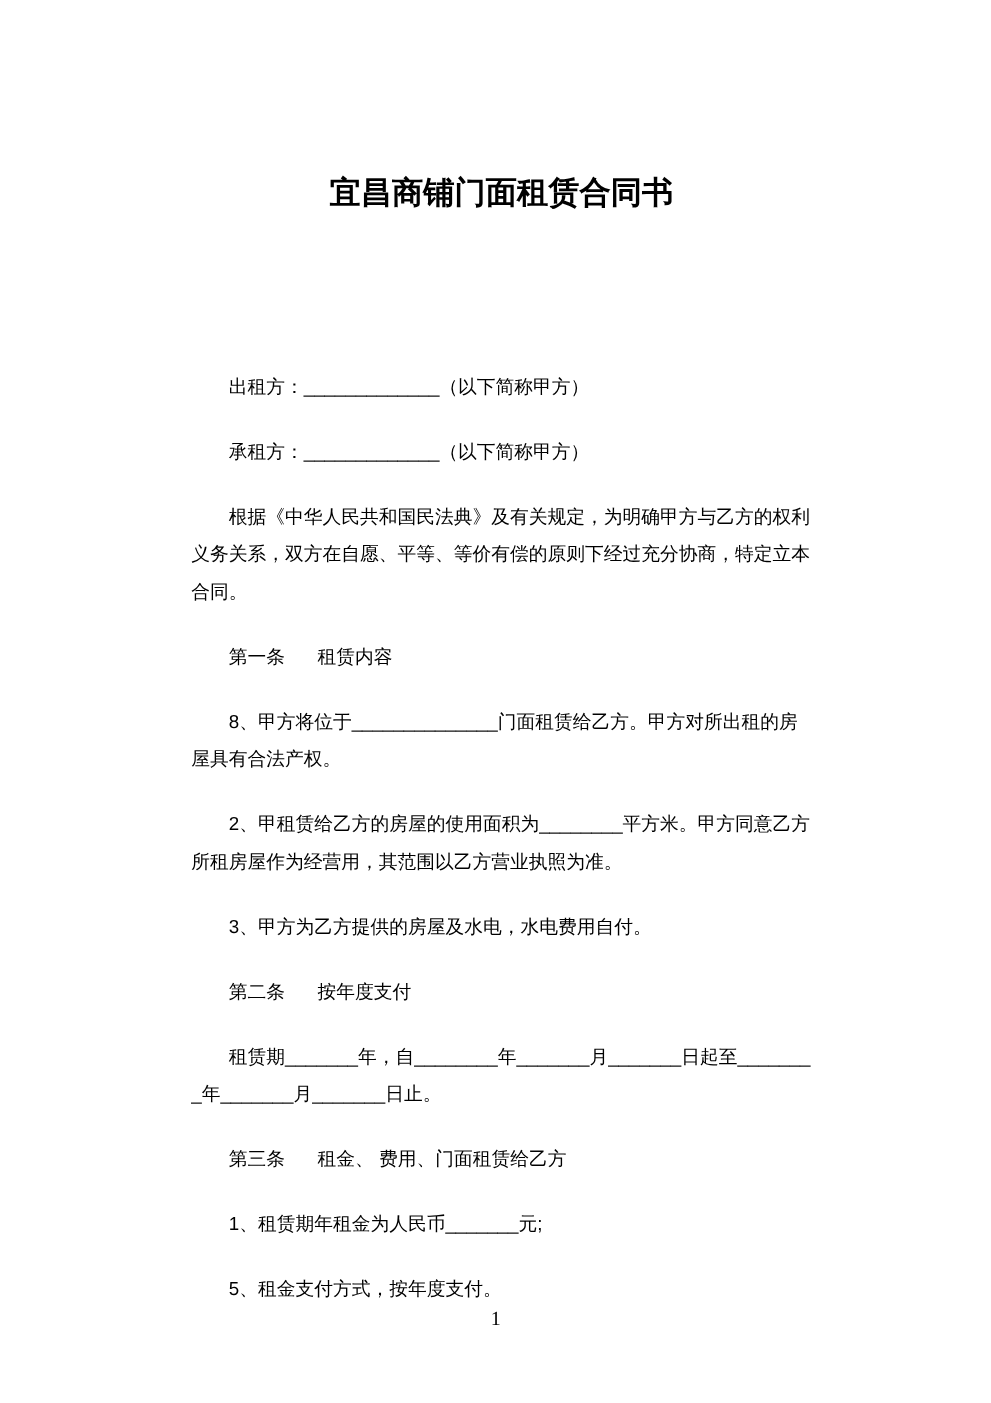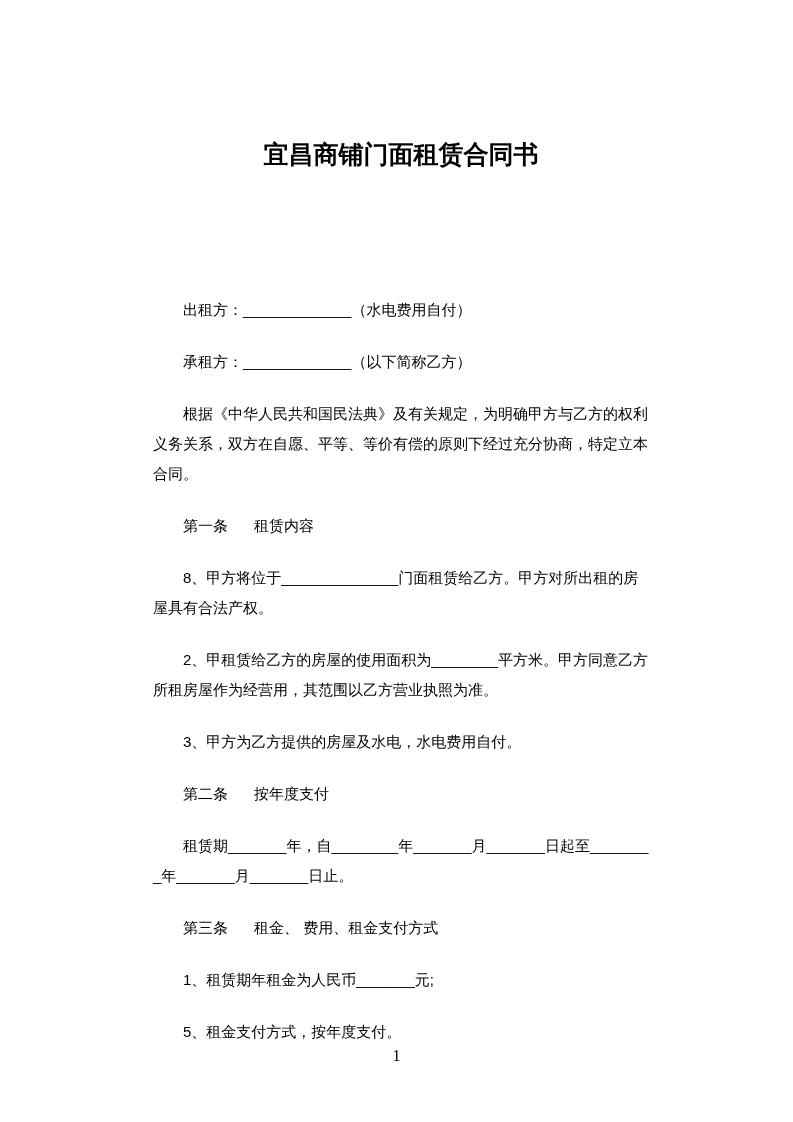--- a/index.html
+++ b/index.html
@@ -51,44 +51,44 @@
     line-height: 20px;
   }
 </style>
 </head>
 <body>
 
 <div class="page">
 
   <h1 class="doc-title">宜昌商铺门面租赁合同书</h1>
 
-  <p class="para">出租方：_____________（水电费用自付）</p>
+  <p class="para">出租方：_____________（以下简称甲方）</p>
 
-  <p class="para">承租方：_____________（以下简称乙方）</p>
+  <p class="para">承租方：_____________（以下简称甲方）</p>
 
   <p class="para">根据《中华人民共和国民法典》及有关规定，为明确甲方与乙方的权利义务关系，双方在自愿、平等、等价有偿的原则下经过充分协商，特定立本合同。</p>
 
   <p class="para heading">
     <span class="sec-num">第一条</span><span class="sec-title">租赁内容</span>
   </p>
 
   <p class="para">8、甲方将位于______________门面租赁给乙方。甲方对所出租的房屋具有合法产权。</p>
 
   <p class="para">2、甲租赁给乙方的房屋的使用面积为________平方米。甲方同意乙方所租房屋作为经营用，其范围以乙方营业执照为准。</p>
 
   <p class="para">3、甲方为乙方提供的房屋及水电，水电费用自付。</p>
 
   <p class="para heading">
     <span class="sec-num">第二条</span><span class="sec-title">按年度支付</span>
   </p>
 
   <p class="para">租赁期_______年，自________年_______月_______日起至________年_______月_______日止。</p>
 
   <p class="para heading">
-    <span class="sec-num">第三条</span><span class="sec-title">租金、 费用、租金支付方式</span>
+    <span class="sec-num">第三条</span><span class="sec-title">租金、 费用、门面租赁给乙方</span>
   </p>
 
   <p class="para">1、租赁期年租金为人民币_______元;</p>
 
   <p class="para">5、租金支付方式，按年度支付。</p>
 
   <div class="page-number">1</div>
 
 </div>
 

